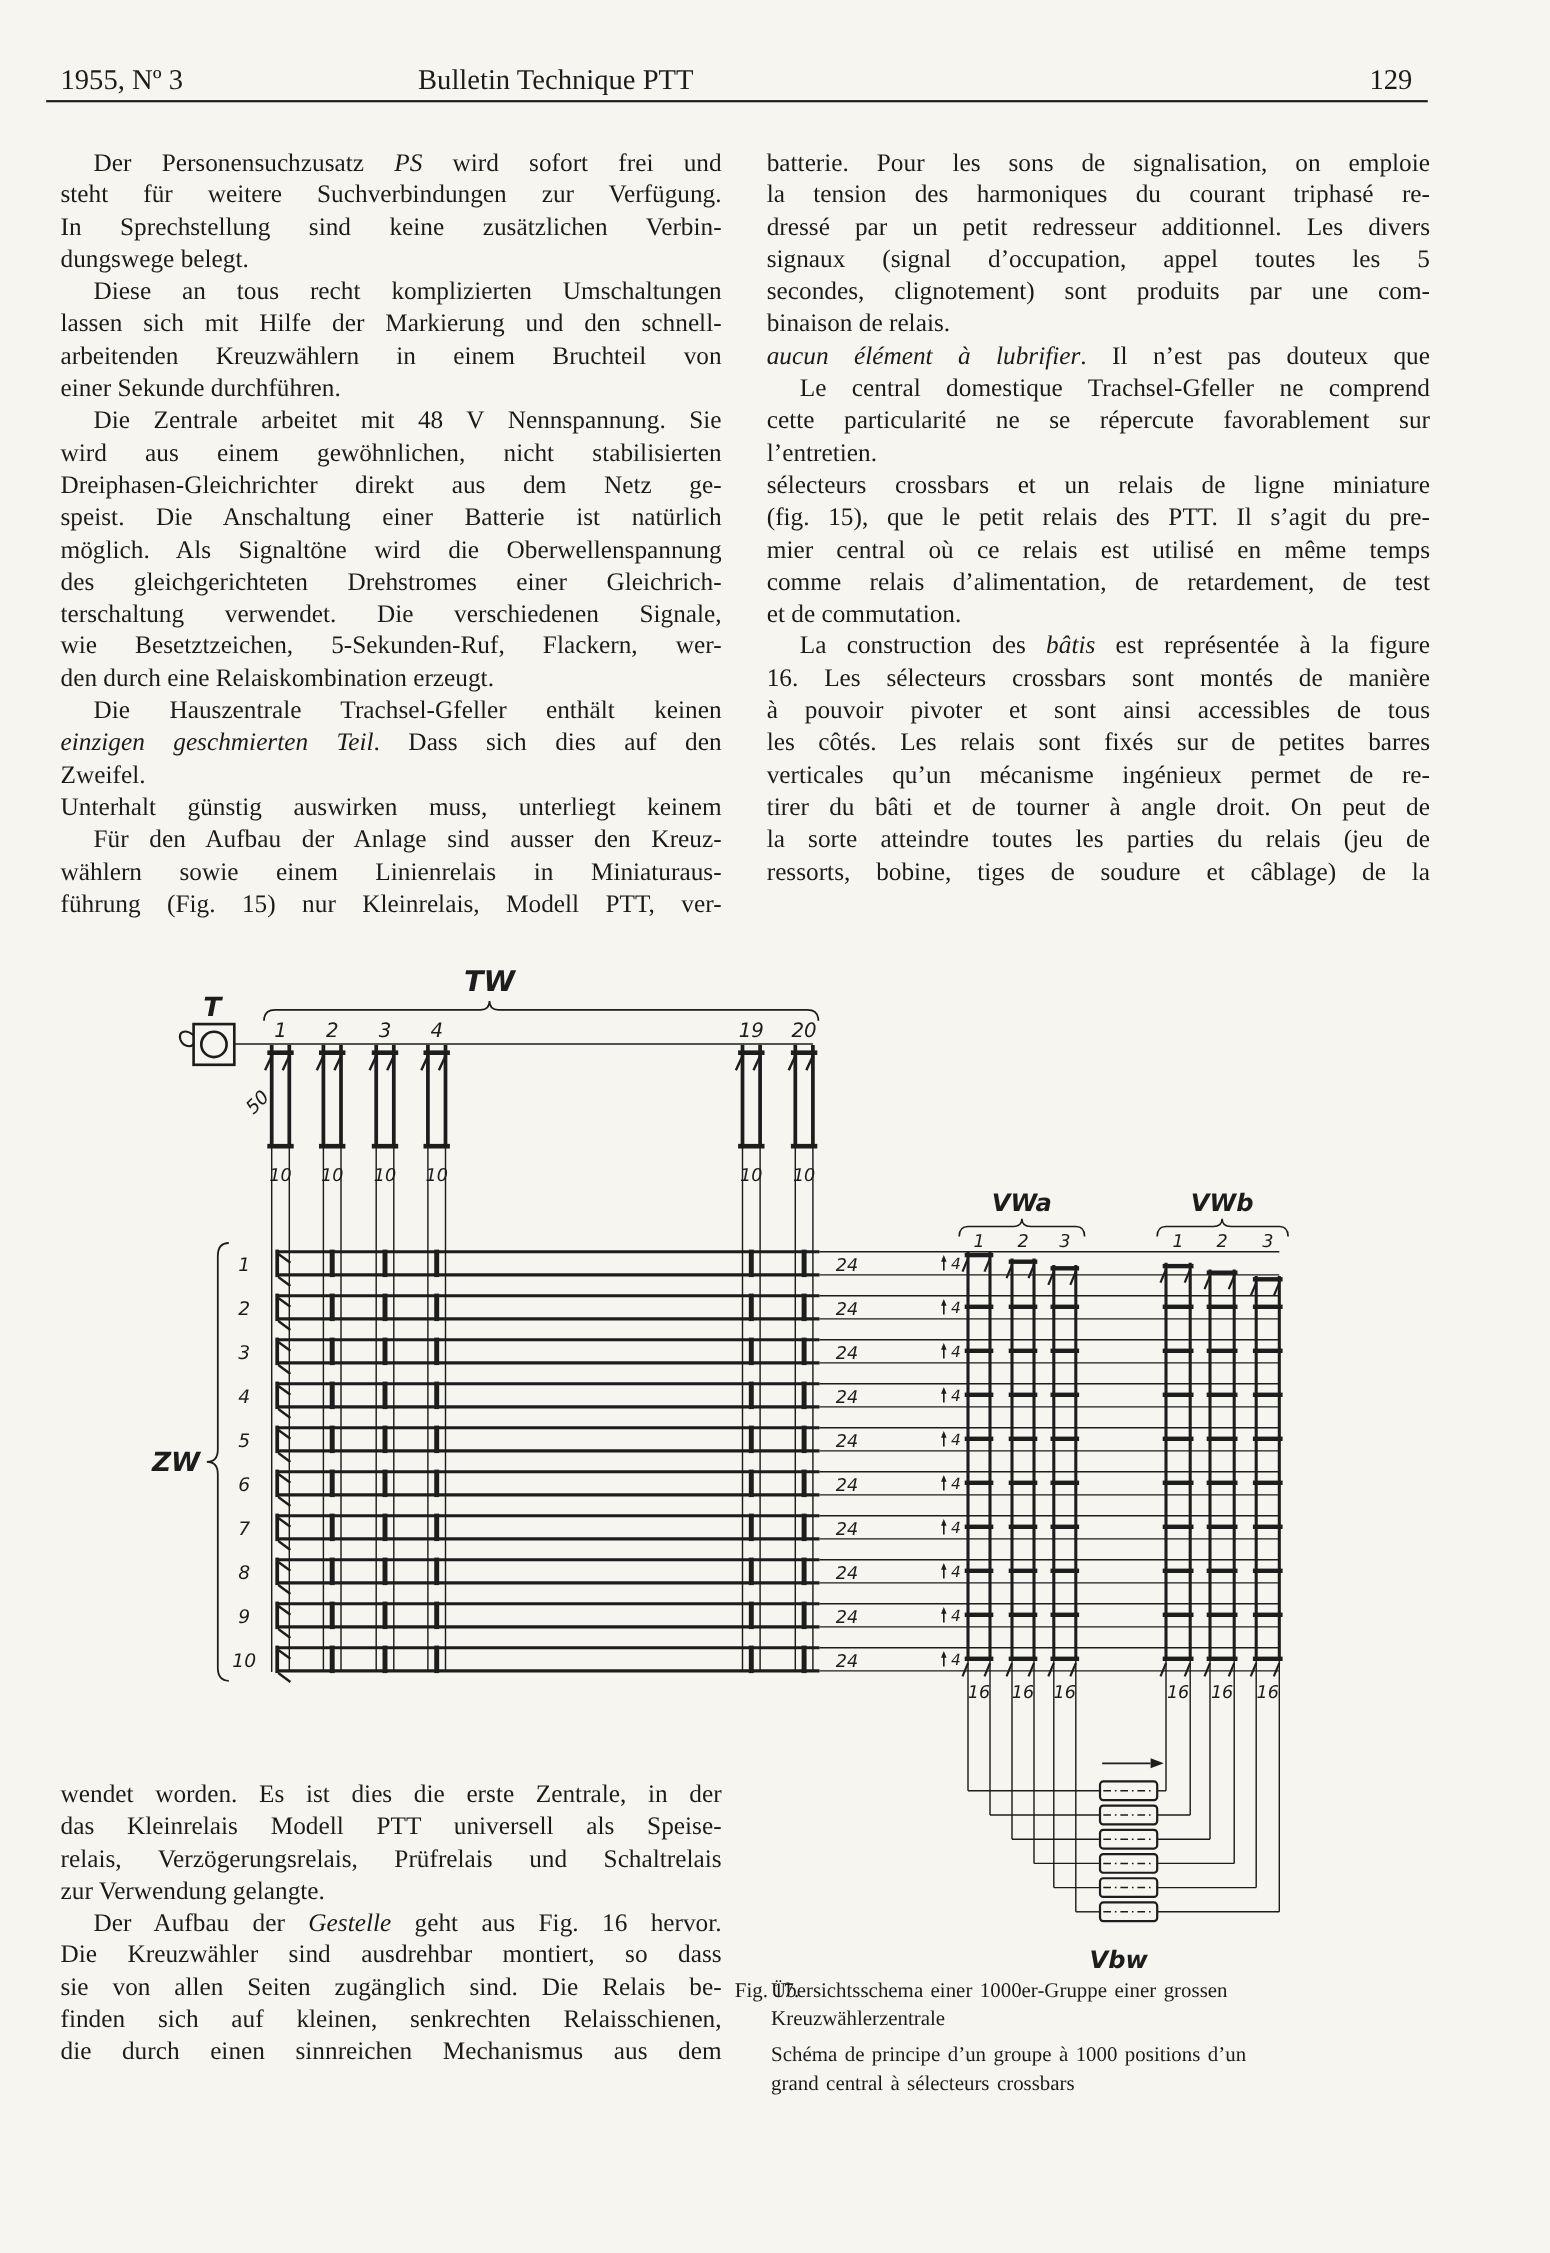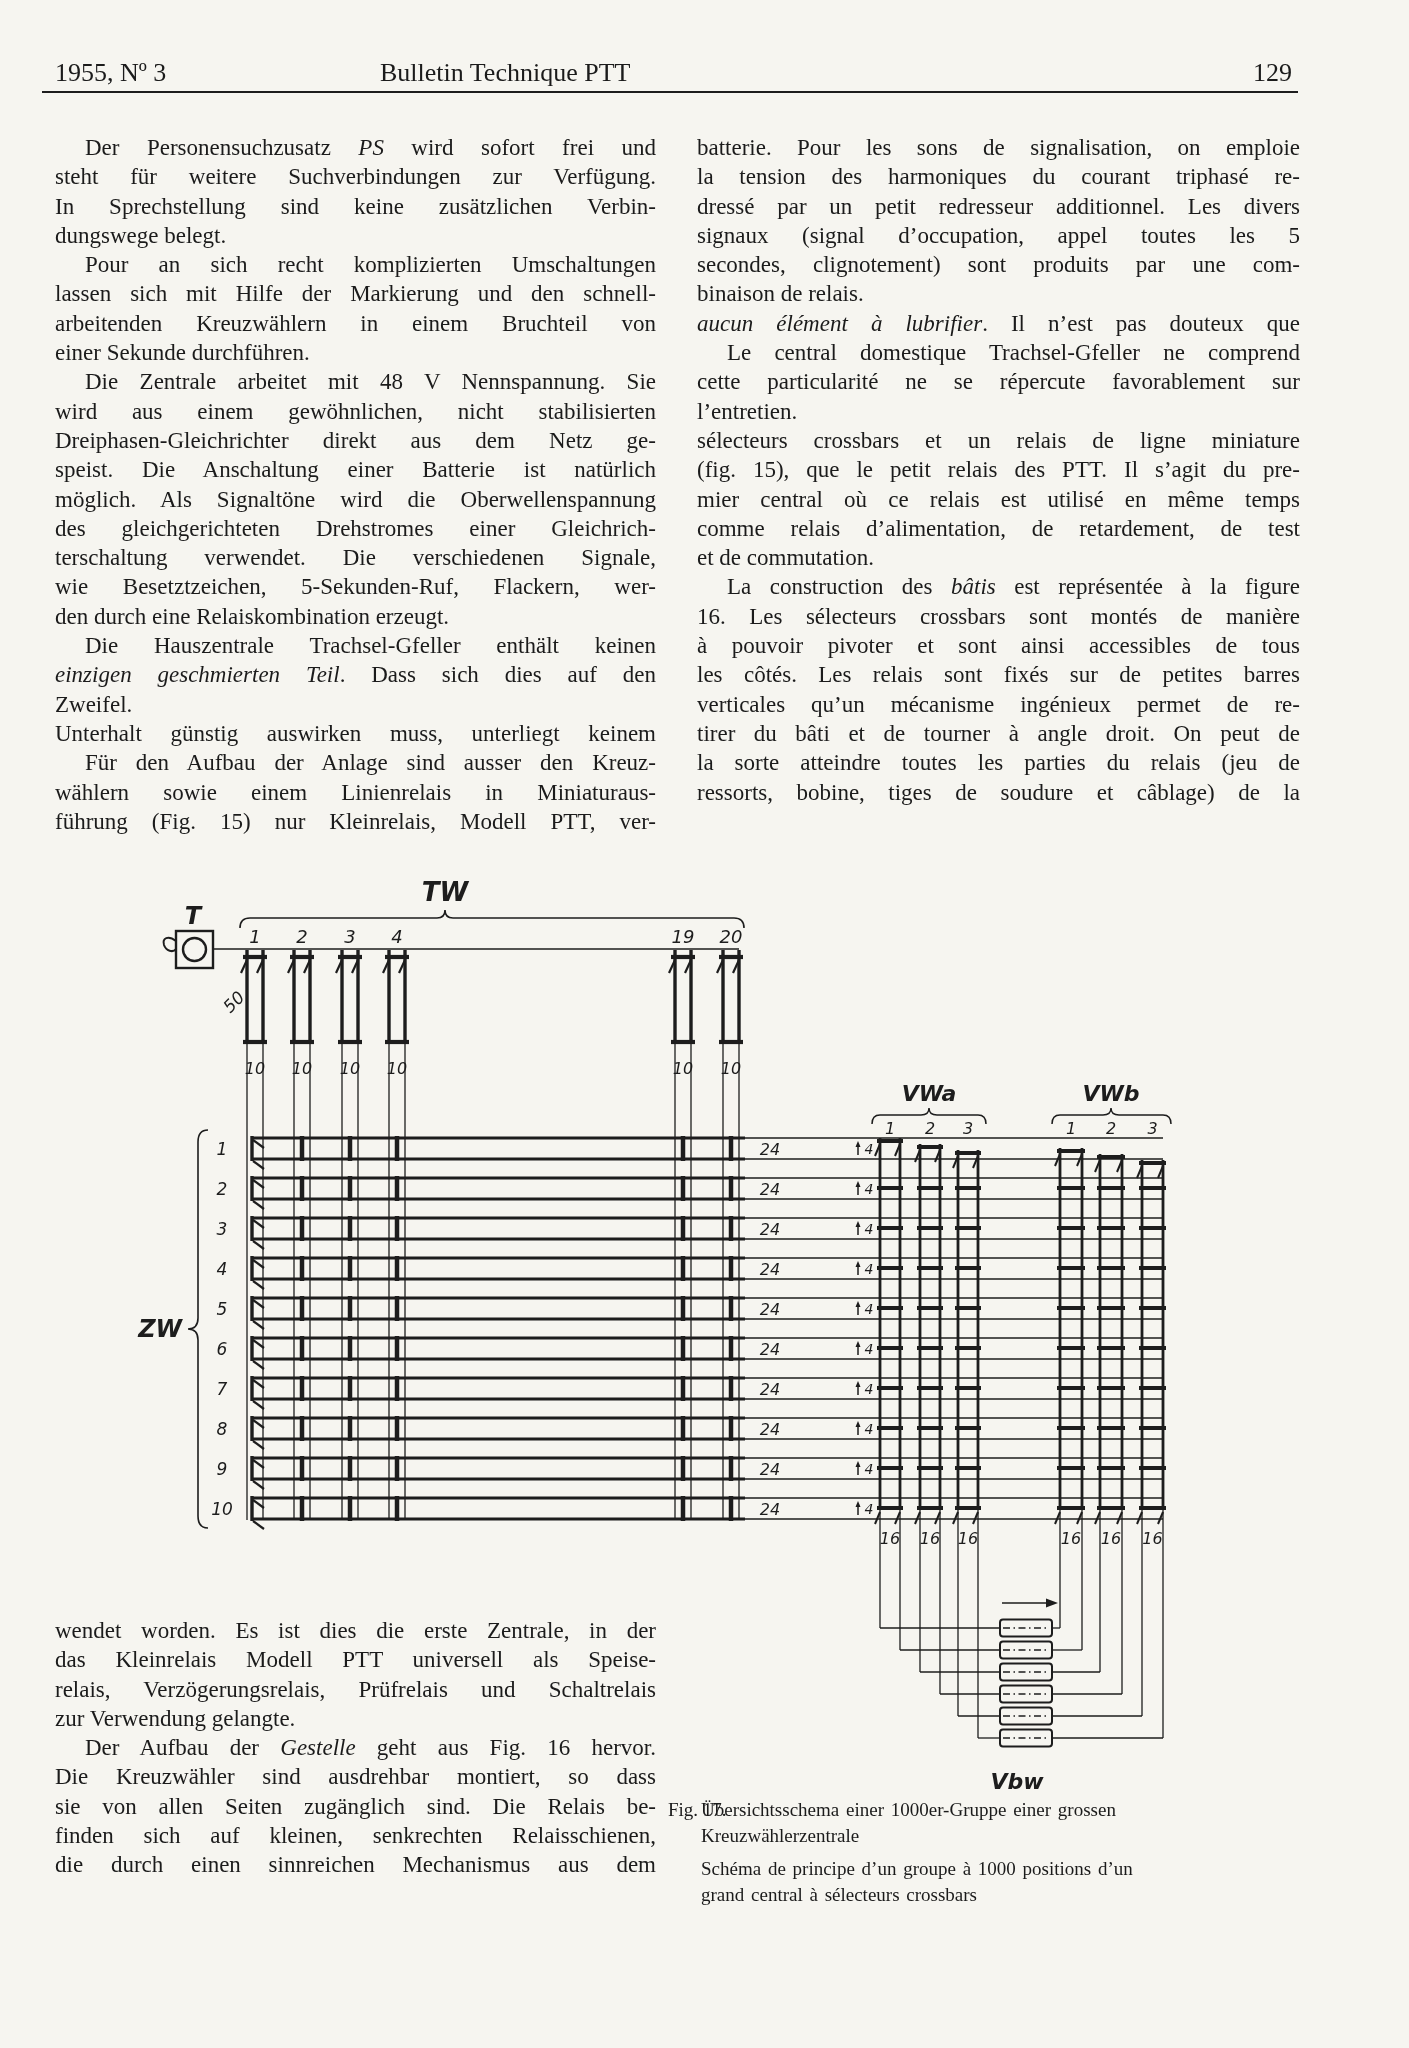--- a/index.html
+++ b/index.html
@@ -23,29 +23,29 @@
   i{}
   svg line,svg path,svg rect,svg circle,svg polyline{stroke:#1d1d1d;fill:none;stroke-linecap:butt}
   svg polygon{fill:#1d1d1d;stroke:none}
   svg text{fill:#1d1d1d;stroke:none;font-family:"DejaVu Sans", sans-serif;font-style:italic}
 </style>
 </head>
 <body>
 
 <div class="abs hdr" style="left:55px;top:60px">1955, Nº 3</div>
 <div class="abs hdr" style="left:380px;top:60px;width:600px;">Bulletin Technique PTT</div>
-<div class="abs hdr" style="left:1245px;top:60px;width:55px;text-align:center">129</div>
+<div class="abs hdr" style="left:1245px;top:60px;width:55px;text-align:left">129</div>
 <div class="abs rule" style="left:42px;top:91px;width:1256px"></div>
 
 <div class="abs col" style="left:55px;top:133px;width:601px">
     <div class="line indent"><span>Der Personensuchzusatz </span><i>PS</i><span> wird sofort frei und</span></div>
     <div class="line"><span>steht für weitere Suchverbindungen zur Verfügung.</span></div>
     <div class="line"><span>In Sprechstellung sind keine zusätzlichen Verbin-</span></div>
     <div class="line para-end"><span>dungswege belegt.</span></div>
-    <div class="line indent"><span>Pour an sich recht komplizierten Umschaltungen</span></div>
+    <div class="line indent"><span>Diese an tous recht komplizierten Umschaltungen</span></div>
     <div class="line"><span>lassen sich mit Hilfe der Markierung und den schnell-</span></div>
     <div class="line"><span>arbeitenden Kreuzwählern in einem Bruchteil von</span></div>
     <div class="line para-end"><span>einer Sekunde durchführen.</span></div>
     <div class="line indent"><span>Die Zentrale arbeitet mit 48 V Nennspannung. Sie</span></div>
     <div class="line"><span>wird aus einem gewöhnlichen, nicht stabilisierten</span></div>
     <div class="line"><span>Dreiphasen-Gleichrichter direkt aus dem Netz ge-</span></div>
     <div class="line"><span>speist. Die Anschaltung einer Batterie ist natürlich</span></div>
     <div class="line"><span>möglich. Als Signaltöne wird die Oberwellenspannung</span></div>
     <div class="line"><span>des gleichgerichteten Drehstromes einer Gleichrich-</span></div>
     <div class="line"><span>terschaltung verwendet. Die verschiedenen Signale,</span></div>

